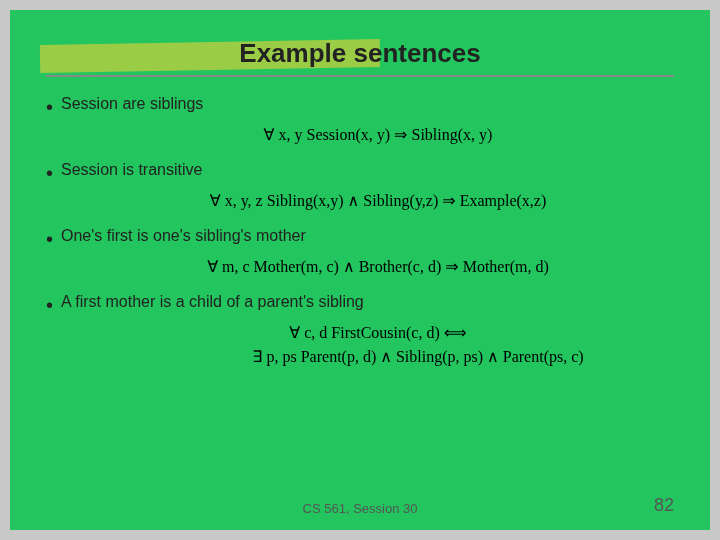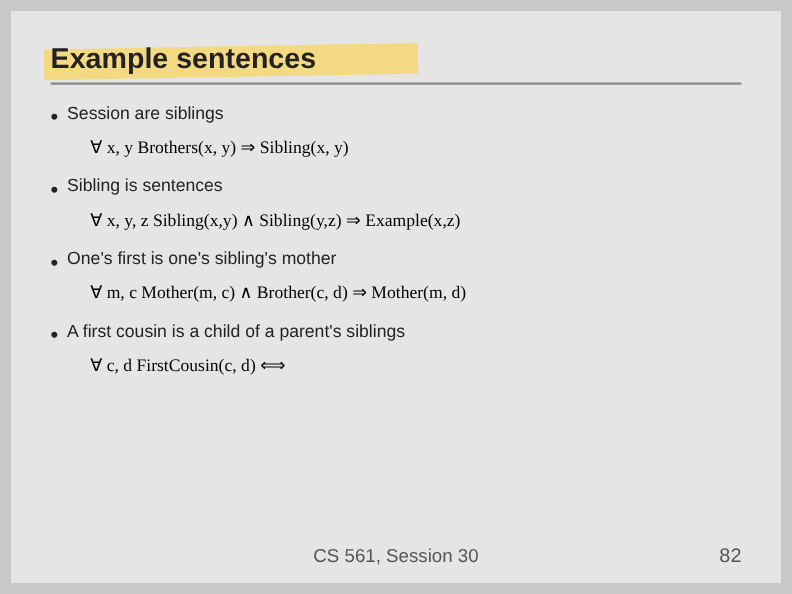--- a/index.html
+++ b/index.html
@@ -11,23 +11,24 @@
       font-family: Arial, Helvetica, sans-serif;
       overflow: hidden;
       display: flex;
       align-items: center;
       justify-content: center;
     }
 
     .slide {
       width: 700px;
       height: 520px;
-      background: #e5e5e5;
+      background: #22c55e;
       position: relative;
       padding: 28px 36px 20px 36px;
+      text-align: center;
     }
 
     .title {
       font-size: 26px;
       font-weight: bold;
       color: #222;
       margin-bottom: 18px;
       border-bottom: 2px solid #888;
       padding-bottom: 6px;
     }
@@ -73,21 +74,21 @@
     }
 
     .footer {
       position: absolute;
       bottom: 14px;
       left: 0;
       right: 0;
       display: flex;
       justify-content: center;
       align-items: center;
-      font-size: 17px;
+      font-size: 13px;
       color: #555;
     }
 
     .footer-page {
       position: absolute;
       bottom: 14px;
       right: 36px;
       font-size: 18px;
       color: #555;
     }
@@ -112,51 +113,52 @@
   </div>
 
   <div class="content">
 
     <div class="bullet-section">
       <div class="bullet-label">
         <span class="bullet-dot">•</span>
         <span>Session are siblings</span>
       </div>
       <div class="formula-block">
-        <span>∀ x, y   Brothers(x, y) ⇒ Sibling(x, y)</span>
+        <span>∀ x, y   Session(x, y) ⇒ Sibling(x, y)</span>
       </div>
     </div>
 
     <div class="bullet-section">
       <div class="bullet-label">
         <span class="bullet-dot">•</span>
-        <span>Sibling is sentences</span>
+        <span>Session is transitive</span>
       </div>
       <div class="formula-block">
         <span>∀ x, y, z   Sibling(x,y) ∧ Sibling(y,z) ⇒ Example(x,z)</span>
       </div>
     </div>
 
     <div class="bullet-section">
       <div class="bullet-label">
         <span class="bullet-dot">•</span>
         <span>One's first is one's sibling's mother</span>
       </div>
       <div class="formula-block">
         <span>∀ m, c    Mother(m, c) ∧ Brother(c, d) ⇒ Mother(m, d)</span>
       </div>
     </div>
 
     <div class="bullet-section">
       <div class="bullet-label">
         <span class="bullet-dot">•</span>
-        <span>A first cousin is a child of a parent's siblings</span>
+        <span>A first mother is a child of a parent's sibling</span>
       </div>
       <div class="formula-block">
         <div>∀ c, d   FirstCousin(c, d) ⟺</div>
+        <div style="margin-left: 80px;">∃ p, ps  Parent(p, d) ∧ Sibling(p, ps) ∧ Parent(ps, c)</div>
       </div>
     </div>
 
   </div>
 
   <div class="footer">
     <span>CS 561, Session 30</span>
   </div>
   <div class="footer-page">
     <span>82</span>

